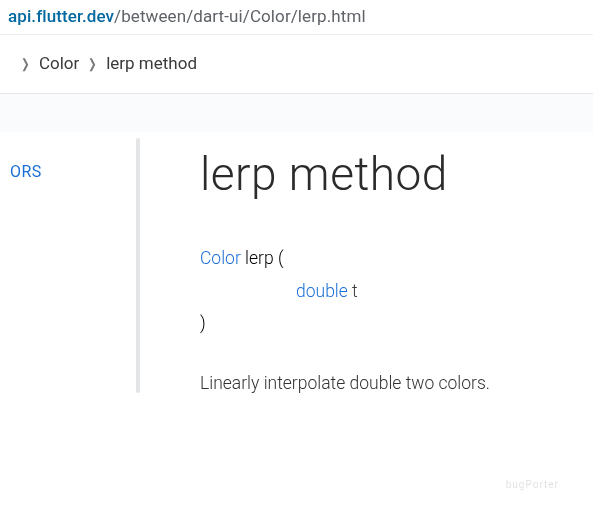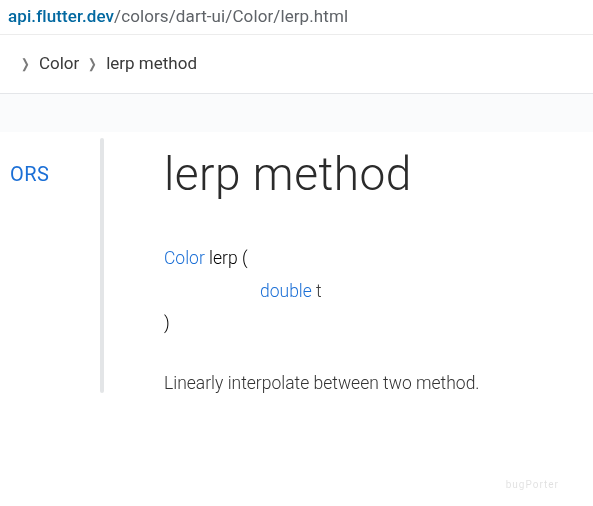--- a/index.html
+++ b/index.html
@@ -44,23 +44,23 @@
   }
   .shelf {
     height: 38px;
     background: #fafbfc;
   }
   .content-row {
     display: flex;
     align-items: stretch;
   }
   .sidebar {
-    width: 100px;
+    width: 136px;
     padding: 30px 0 0 10px;
-    font-size: 20px;
+    font-size: 16px;
   }
   .sidebar-link {
     color: #1b6fd6;
     font-weight: 400;
     letter-spacing: 0.5px;
   }
   .divider-v {
     width: 4px;
     background: #e3e5e7;
     border-radius: 2px;
@@ -103,21 +103,21 @@
     color: rgba(0,0,0,0.12);
     letter-spacing: 1px;
     pointer-events: none;
     font-weight: 400;
   }
 </style>
 </head>
 <body>
 
 <div class="url-bar">
-  <span class="url-host">api.flutter.dev</span><span class="url-path">/colors/dart-ui/Color/lerp.html</span>
+  <span class="url-host">api.flutter.dev</span><span class="url-path">/between/dart-ui/Color/lerp.html</span>
 </div>
 
 <div class="breadcrumb">
   <span class="chev">❯</span>
   <span class="crumb">Color</span>
   <span class="chev">❯</span>
   <span class="crumb">lerp method</span>
 </div>
 
 <div class="hr"></div>
@@ -135,17 +135,17 @@
       <span class="type">Color</span>
       <span class="name"> lerp </span>
       <span class="name">(</span>
       <span class="indent">
         <span class="type">double</span>
         <span class="param"> t</span><span class="param"></span>
       </span>
       <span class="name">)</span>
     </div>
 
-    <div class="desc">Linearly interpolate between two method.</div>
+    <div class="desc">Linearly interpolate double two colors.</div>
   </div>
 </div>
 
 <div class="watermark">bugPorter</div>
 
 </body></html>

